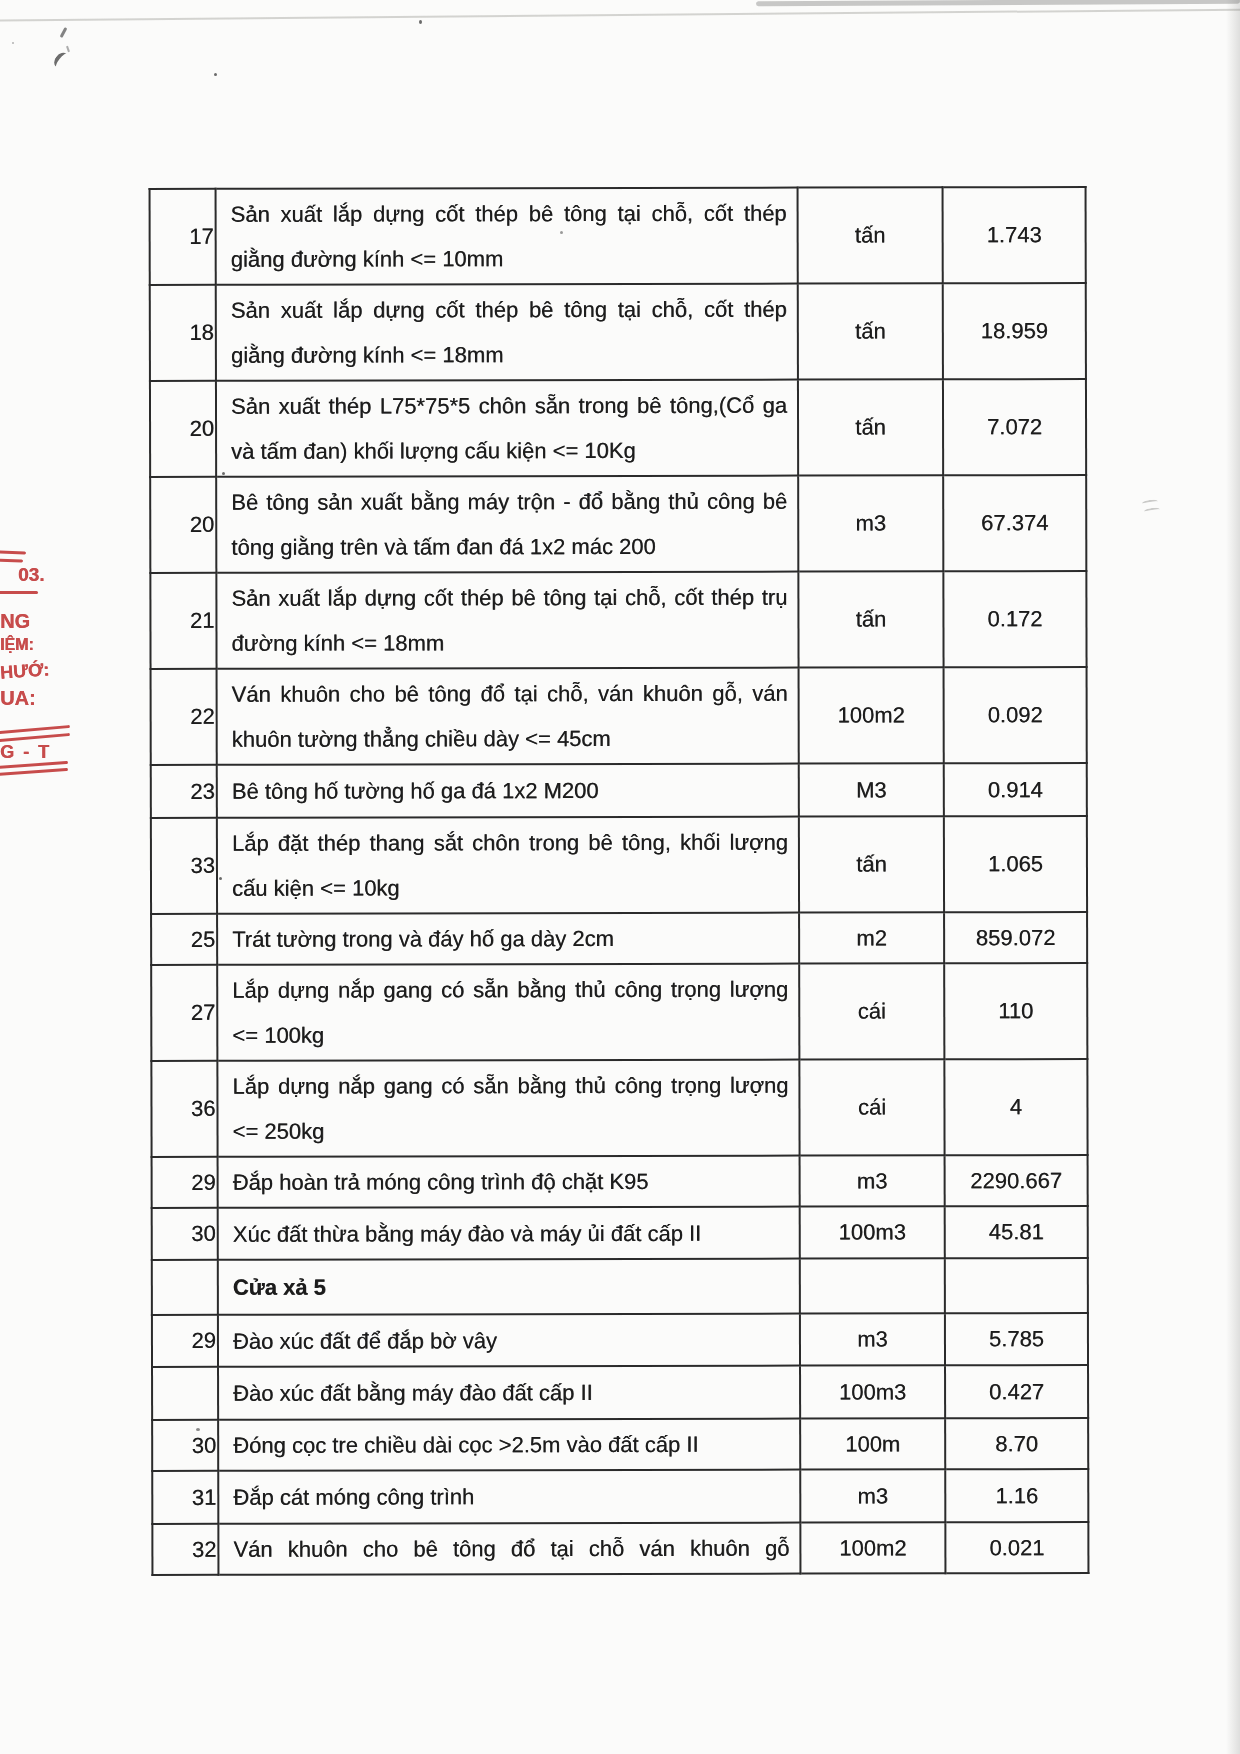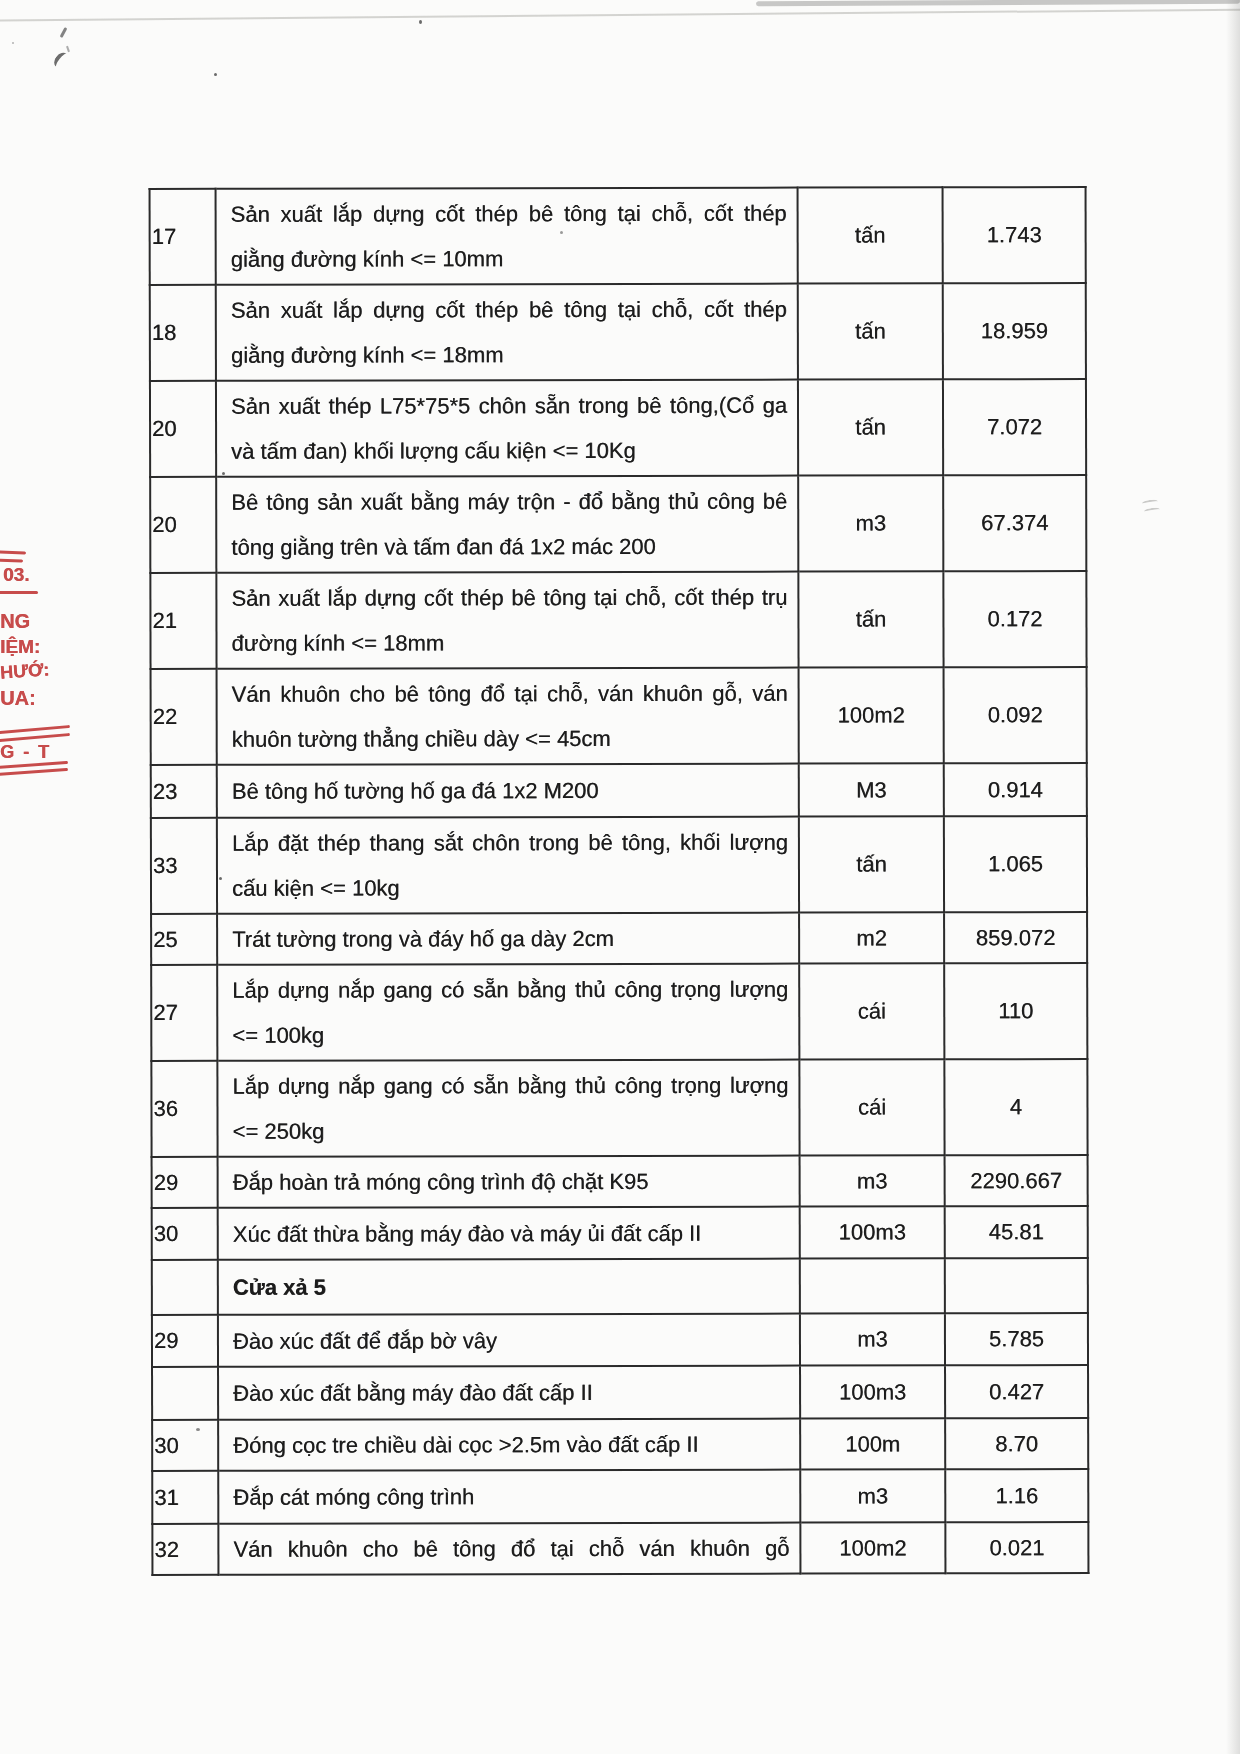--- a/index.html
+++ b/index.html
@@ -17,21 +17,21 @@
     transform:rotate(-0.12deg);
   }
   table.boq td{
     border:2px solid #2b2b2b;
     font-size:22px;color:#1c1c1c;
     text-shadow:0.35px 0 0 rgba(20,20,20,.75);
     vertical-align:middle;
     overflow:hidden;
   }
   col.c1{width:66px;} col.c2{width:582px;} col.c3{width:145px;} col.c4{width:143px;}
-  td.c-no{text-align:left;}
+  td.c-no{text-align:right;}
   td.c-desc{text-align:justify;padding:2px 10px 2px 14px;line-height:45px;}
   td.c-unit{text-align:center;}
   td.c-qty{text-align:center;}
   tr.section td.c-desc{font-weight:700;text-align:left;}
   tr.stretch td.c-desc{text-align-last:justify;}
 
   
   .stamp{position:absolute;left:0;top:0;color:#c03434;opacity:.88;}
   .stamp .frag{
     position:absolute;font-weight:700;white-space:nowrap;
@@ -73,24 +73,24 @@
   <div class="art dot" style="left:560px;top:231px;width:3px;height:3px;opacity:.5;"></div>
   <div class="art dot" style="left:222px;top:472px;width:3px;height:3px;"></div>
   <div class="art dot" style="left:219px;top:877px;width:3px;height:3px;"></div>
   <div class="art dot" style="left:196px;top:1428px;width:4px;height:3px;opacity:.6;"></div>
   <div class="art squiggle" style="left:1142px;top:500px;"></div>
   <div class="art squiggle" style="left:1144px;top:508px;"></div>
 
   <div class="stamp">
     <div class="rline" style="left:-4px;top:551px;width:30px;transform:rotate(2deg);"></div>
     <div class="rline" style="left:-4px;top:559px;width:27px;transform:rotate(2deg);"></div>
-    <div class="frag" style="left:3px;top:564px;font-size:19px;">03.</div>
+    <div class="frag" style="left:18px;top:564px;font-size:19px;">03.</div>
     <div class="rline" style="left:-4px;top:591px;width:42px;"></div>
     <div class="frag" style="left:0px;top:610px;font-size:20px;">NG</div>
-    <div class="frag" style="left:0px;top:636px;font-size:19px;">IỆM:</div>
+    <div class="frag" style="left:0px;top:636px;font-size:16px;">IỆM:</div>
     <div class="frag" style="left:0px;top:661px;font-size:18px;transform:rotate(-4deg);">HƯỚ:</div>
     <div class="frag" style="left:0px;top:687px;font-size:20px;">UA:</div>
     <div class="rline" style="left:-22px;top:729px;width:92px;transform:rotate(-5deg);"></div>
     <div class="rline" style="left:-22px;top:737px;width:92px;transform:rotate(-5deg);"></div>
     <div class="frag" style="left:0px;top:742px;font-size:18px;letter-spacing:2px;">G - T</div>
     <div class="rline" style="left:-18px;top:764px;width:86px;transform:rotate(-4deg);"></div>
     <div class="rline" style="left:-18px;top:771px;width:86px;transform:rotate(-4deg);"></div>
   </div>
 
   <table class="boq">

